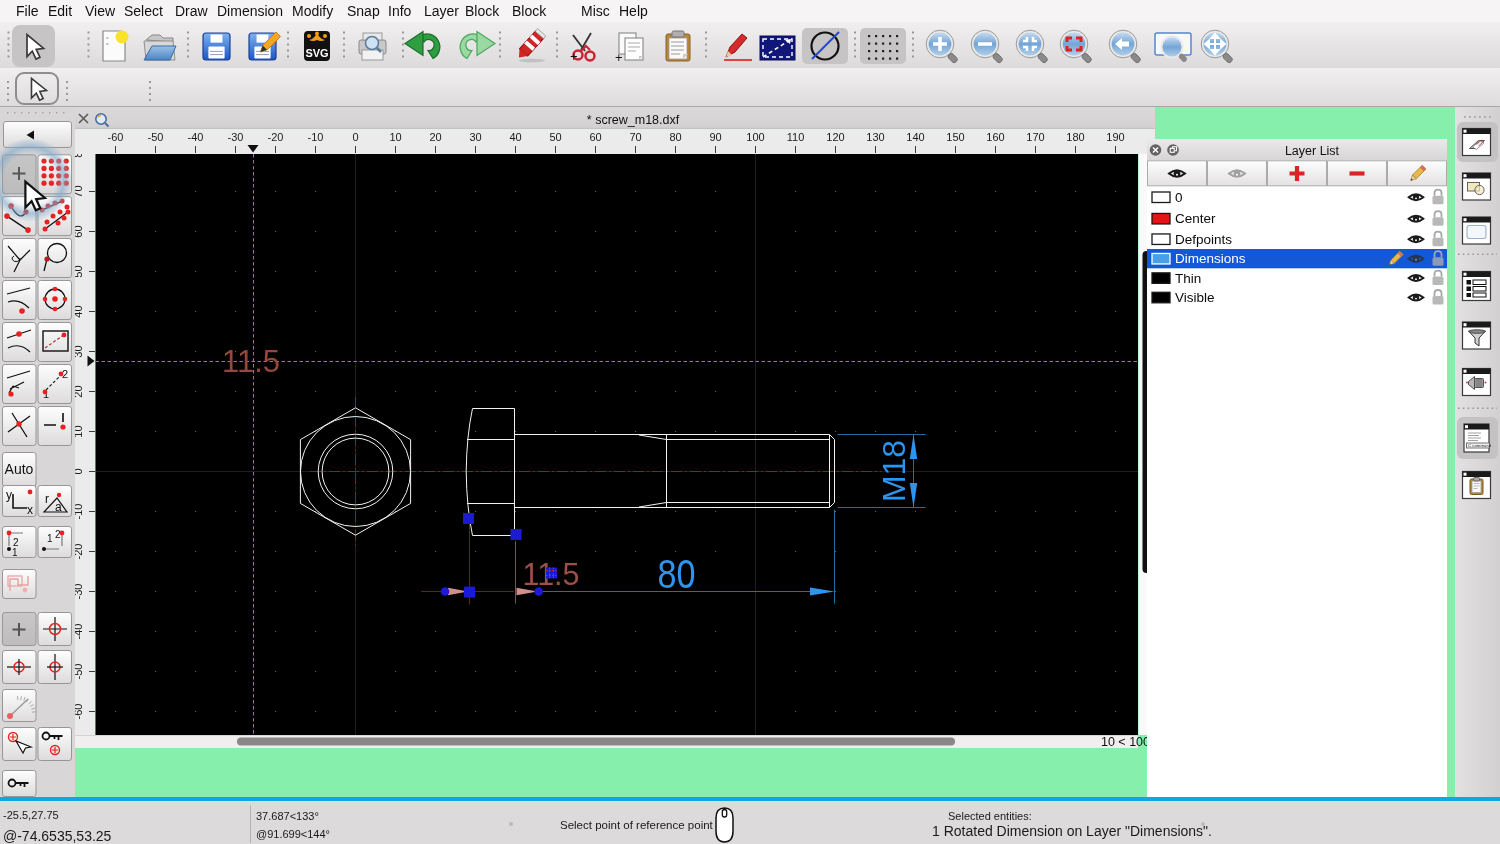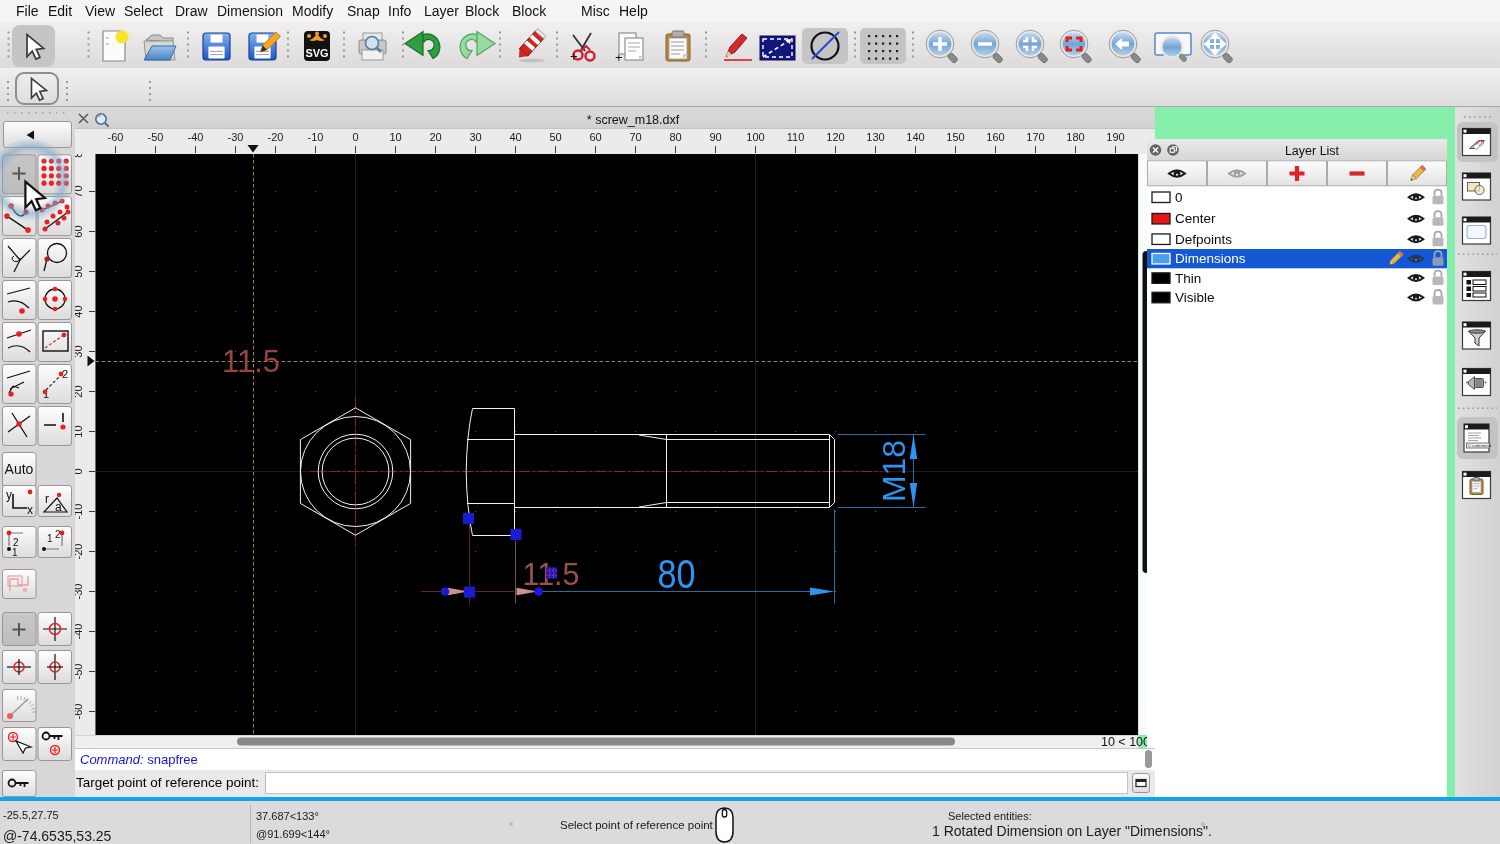--- a/index.html
+++ b/index.html
@@ -784,32 +784,20 @@
         <rect x="7.5" y="364.5" width="28" height="27" fill="#fff" stroke="#3a3a3a" stroke-width="1.2"></rect>
         <rect x="7.5" y="364.5" width="28" height="5.5" fill="#1a1a1a"></rect>
         <rect x="8.5" y="365.7" width="3" height="3" fill="#fff"></rect>
         <g transform="translate(7.5 364.5)">
           <rect x="7.5" y="7.5" width="13" height="15.5" rx="1.5" fill="#b8863b" stroke="#7a5a20" stroke-width="1"></rect>
           <rect x="9.5" y="9.5" width="9" height="11.5" fill="#f8f8f8" stroke="#999" stroke-width="0.7"></rect>
           <rect x="11" y="6" width="6" height="3.5" rx="1" fill="#aaa" stroke="#555" stroke-width="0.8"></rect>
           <path d="M11 12 h6 M11 14.5 h6 M11 17 h4" stroke="#aaa" stroke-width="0.8"></path>
         </g>
       </svg></div>
-<div id="cmd1">
-      <span style="position:absolute;left:5px;top:3px;font-size:13px;color:#1417d8"><i>Command:</i> snapfree</span>
-      <span style="position:absolute;left:1070px;top:1px;width:7px;height:18px;border-radius:4px;background:#9a9898"></span>
-    </div>
-<div id="cmd2">
-      <span style="position:absolute;left:1px;top:5px;font-size:13.5px;color:#000">Target point of reference point:</span>
-      <span style="position:absolute;left:190px;top:2px;width:863px;height:22px;background:#fff;border:1px solid #c2c0c0"></span>
-      <span style="position:absolute;left:1057px;top:3px;width:18px;height:20px;background:linear-gradient(#fdfdfd,#e0dede);border:1px solid #9a9898;border-radius:3px"><svg width="16" height="18" viewBox="0 0 16 18">
-          <rect x="3" y="5.5" width="10" height="7" fill="#fff" stroke="#222" stroke-width="1.2"></rect>
-          <rect x="3" y="5.5" width="10" height="2.5" fill="#222"></rect>
-        </svg></span>
-    </div>
 <div id="statusbar">
       <span class="abs" style="left:3px;top:8px;font-size:11px;color:#1a1a1a">-25.5,27.75</span>
       <span class="abs" style="left:3px;top:27px;font-size:14px;color:#1a1a1a">@-74.6535,53.25</span>
       <span class="abs" style="left:250px;top:4px;width:1px;height:38px;background:#b5b3b3"></span>
       <span class="abs" style="left:256px;top:9px;font-size:11px;color:#1a1a1a">37.687&lt;133°</span>
       <span class="abs" style="left:256px;top:27px;font-size:11px;color:#1a1a1a">@91.699&lt;144°</span>
       <span class="abs" style="left:509px;top:21px;width:4px;height:4px;border-radius:2px;background:#bcbaba"></span>
       <span class="abs" style="left:560px;top:18px;font-size:11.5px;color:#1a1a1a">Select point of reference point</span>
       <svg class="abs" style="left:714px;top:5px" width="21" height="38" viewBox="0 0 21 38">
         <path d="M10.5 2 Q19 2 19 12 L19 25 Q19 36 10.5 36 Q2 36 2 25 L2 12 Q2 2 10.5 2 Z" fill="#fff" stroke="#111" stroke-width="1.5"></path>

